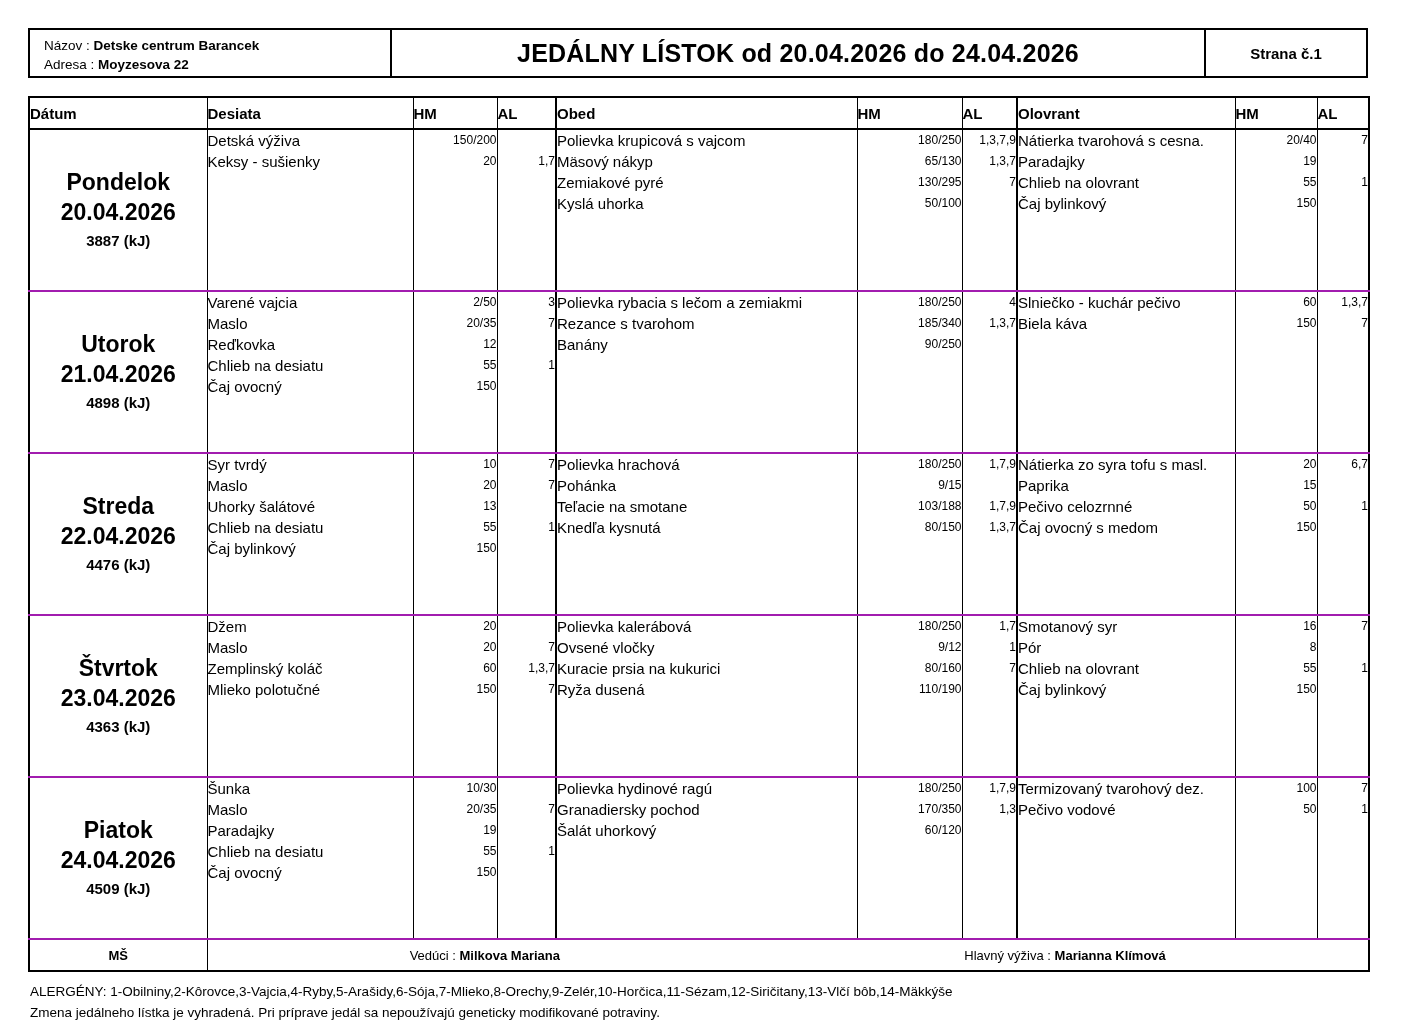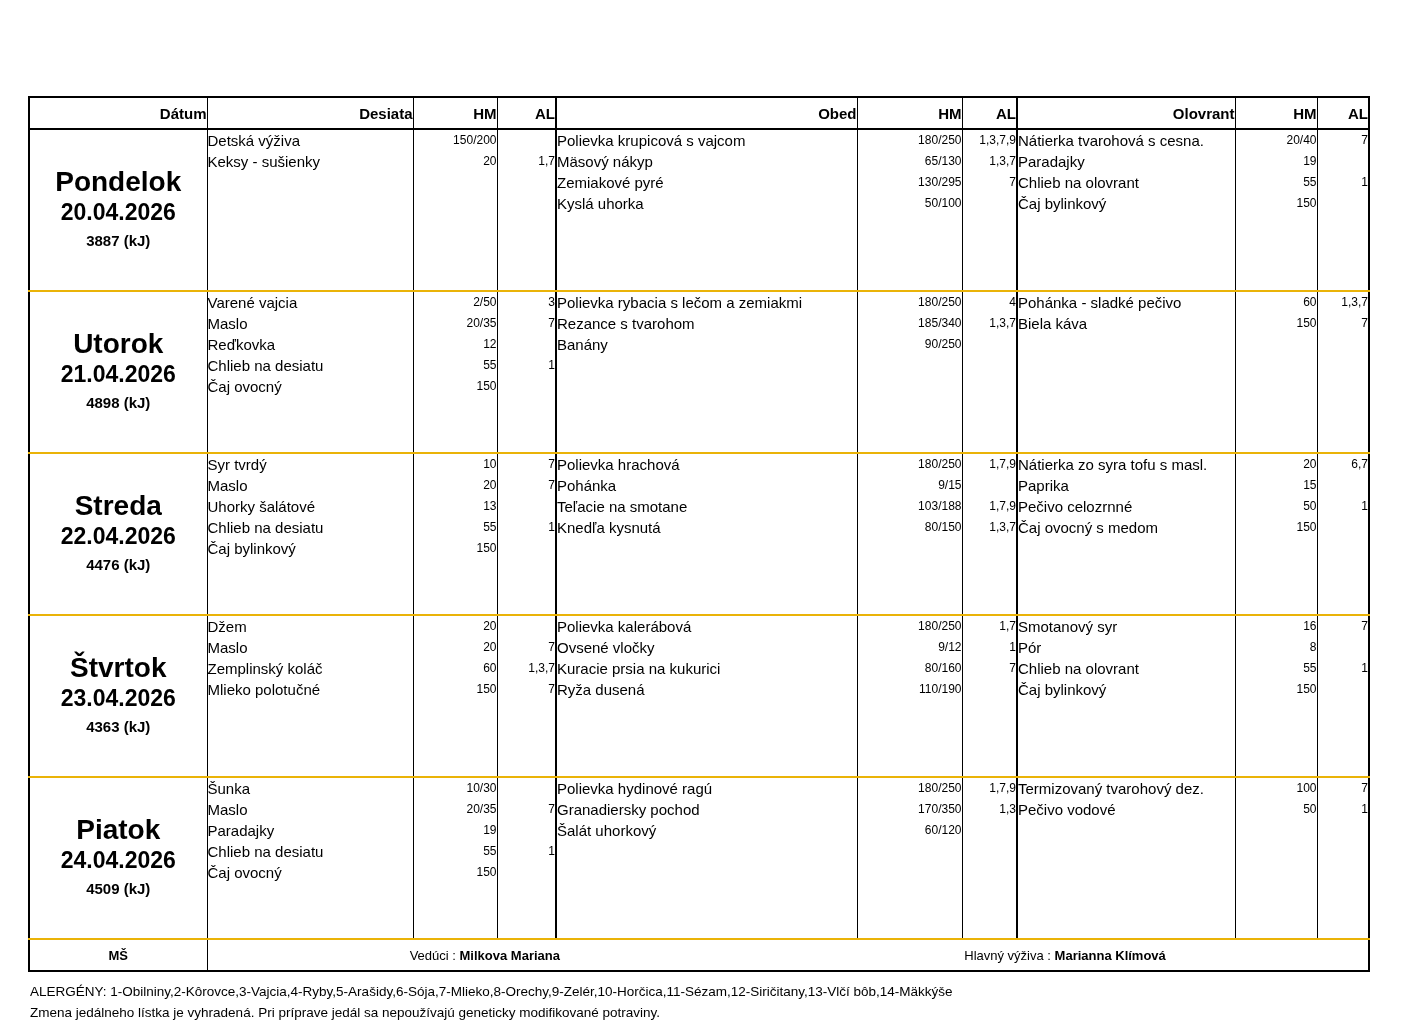--- a/index.html
+++ b/index.html
@@ -85,41 +85,41 @@
   .menu-table td, .menu-table th {
     border: 1px solid #000;
     box-sizing: border-box;
     vertical-align: top;
     padding: 0;
   }
   .menu-table thead th {
     height: 32px;
     font-size: 15px;
     font-weight: bold;
-    text-align: right;
+    text-align: left;
     vertical-align: middle;
     border-top: 2px solid #000;
     border-bottom: 2px solid #000;
   }
   
   .menu-table tr > *:first-child { border-left: 2px solid #000; }
   .menu-table tr > *:last-child  { border-right: 2px solid #000; }
 
   
   .sep-left   { border-left: 2px solid #000 !important; }
 
-  .day-row > td { border-bottom: 2px solid #eab308; }
+  .day-row > td { border-bottom: 2px solid #a21caf; }
 
   td.day-cell {
     text-align: center;
     vertical-align: middle;
     padding: 0 4px;
   }
   .day-name {
-    font-size: 28px;
+    font-size: 23px;
     font-weight: bold;
     line-height: 30px;
   }
   .day-date {
     font-size: 23px;
     font-weight: bold;
     line-height: 30px;
   }
   .day-kj {
     font-size: 15px;
@@ -181,20 +181,34 @@
     font-size: 13.5px;
     line-height: 21px;
     white-space: nowrap;
   }
 </style>
 </head>
 <body>
 
 <div class="page">
 
+  <div class="header-band">
+    <div class="hdr-org">
+      <div class="hdr-line">
+        <span class="lbl">Názov :</span>
+        <span class="val">Detske centrum Barancek</span>
+      </div>
+      <div class="hdr-line">
+        <span class="lbl">Adresa :</span>
+        <span class="val">Moyzesova 22</span>
+      </div>
+    </div>
+    <div class="hdr-title">JEDÁLNY LÍSTOK od 20.04.2026 do 24.04.2026</div>
+    <div class="hdr-page">Strana č.1</div>
+  </div>
 
   <table class="menu-table">
     <colgroup>
       <col style="width:178px">
       <col style="width:206px">
       <col style="width:84px">
       <col style="width:59px">
       <col style="width:301px">
       <col style="width:105px">
       <col style="width:55px">
@@ -308,21 +322,21 @@
             <div class="li">180/250</div>
             <div class="li">185/340</div>
             <div class="li">90/250</div>
           </td>
           <td class="cell-num">
             <div class="li">4</div>
             <div class="li">1,3,7</div>
             <div class="li"></div>
           </td>
           <td class="cell-list sep-left">
-            <div class="li">Pohánka - sladké pečivo</div>
+            <div class="li">Slniečko - kuchár pečivo</div>
             <div class="li">Biela káva</div>
           </td>
           <td class="cell-num">
             <div class="li">60</div>
             <div class="li">150</div>
           </td>
           <td class="cell-num">
             <div class="li">1,3,7</div>
             <div class="li">7</div>
           </td>

